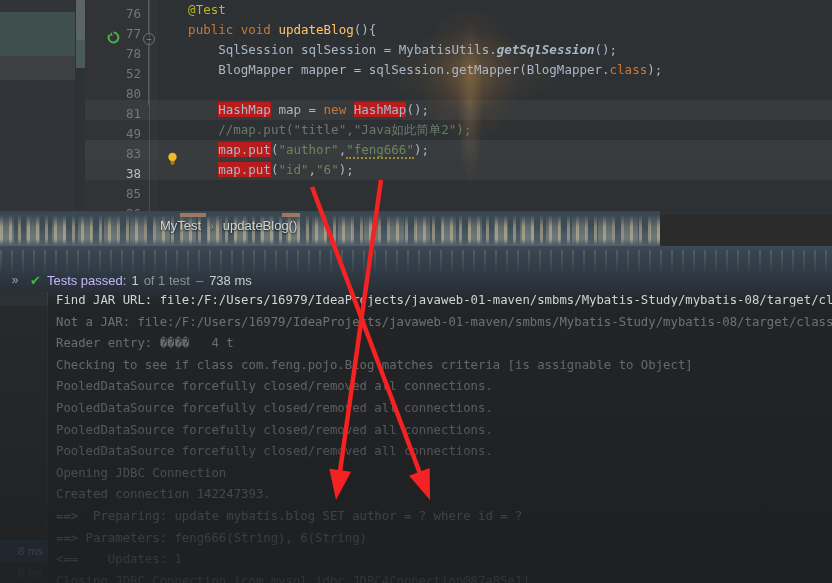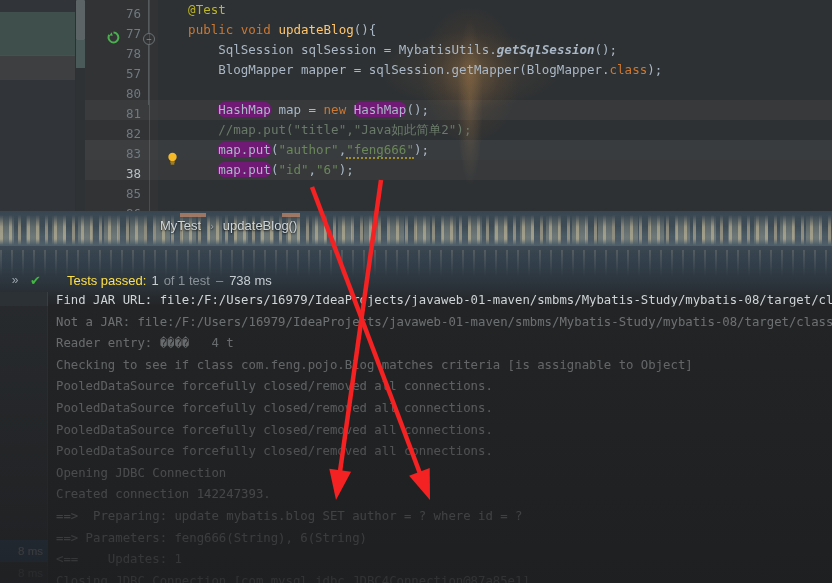--- a/index.html
+++ b/index.html
@@ -129,28 +129,28 @@
     background: rgba(255,255,255,0.055);
   }
 
   .t-ann  { color: #bbb529; }
   .t-kw   { color: #cc7832; }
   .t-fn   { color: #ffc66d; }
   .t-str  { color: #6a8759; }
   .t-cmt  { color: #6a7a6a; }
   .t-pl   { color: #a9b7c6; }
   .t-static { color: #a9b7c6; font-style: italic; font-weight: bold; }
-  .hl-occ { background: #701a75; border-radius: 6px; }
+  .hl-occ { background: #b91c1c; }
   .warn-underline {
     border-bottom: 2px dotted #9e8c2e;
   }
 
   
   .breadcrumb-bar {
-    position: absolute; left: 0; top: 211px; width: 832px; height: 35px;
+    position: absolute; left: 0; top: 211px; width: 660px; height: 35px;
     background: #3a4750;
     overflow: hidden;
   }
   .bc-photo {
     position: absolute; left: 0; top: -14px; width: 832px; height: 64px;
     background:
       linear-gradient(to bottom, #2e3b46 0%, #41505b 44%, #586a74 62%, #3d4a55 100%);
     opacity: 1;
   }
   .bc-photo::after {
@@ -205,21 +205,21 @@
     position: absolute; left: 0; top: 22px; width: 832px; height: 24px;
     display: flex; align-items: center;
     font-family: "Liberation Sans", sans-serif;
     font-size: 13px;
   }
   .chev-btn {
     width: 30px; text-align: center; color: #9aa4aa; font-size: 12px;
     cursor: pointer;
   }
   .check-icon { color: #45b545; font-size: 13px; margin-right: 6px; }
-  .st-passed { color: #fde047; margin-left: 20px; }
+  .st-passed { color: #c4b5fd; }
   .st-dim    { color: #8a9298; }
   .st-count  { color: #c7ced2; }
   .st-time   { color: #c7ced2; }
 
   
   .tree-strip {
     position: absolute; left: 0; top: 46px; width: 48px; height: 291px;
     background: #2c3135;
   }
   .tree-row {
@@ -281,24 +281,24 @@
     <div class="gutter-border"></div>
 
     <div class="row-highlight" style="top:100px"></div>
     <div class="row-caret" style="top:140px"></div>
     <div class="row-highlight" style="top:160px"></div>
 
     <div class="linenums" id="linenums">
         <div style="height: 20px; margin-top: -12px;">76</div>
         <div>77</div>
         <div>78</div>
-        <div>57</div>
+        <div>52</div>
         <div>80</div>
         <div>81</div>
-        <div>82</div>
+        <div>49</div>
         <div>83</div>
         <div class="ln-active">38</div>
         <div>85</div>
         <div>86</div>
       </div>
 
     <div class="fold-line"></div>
     <div class="fold-line2"></div>
     <div class="fold-icon">−</div>
 

